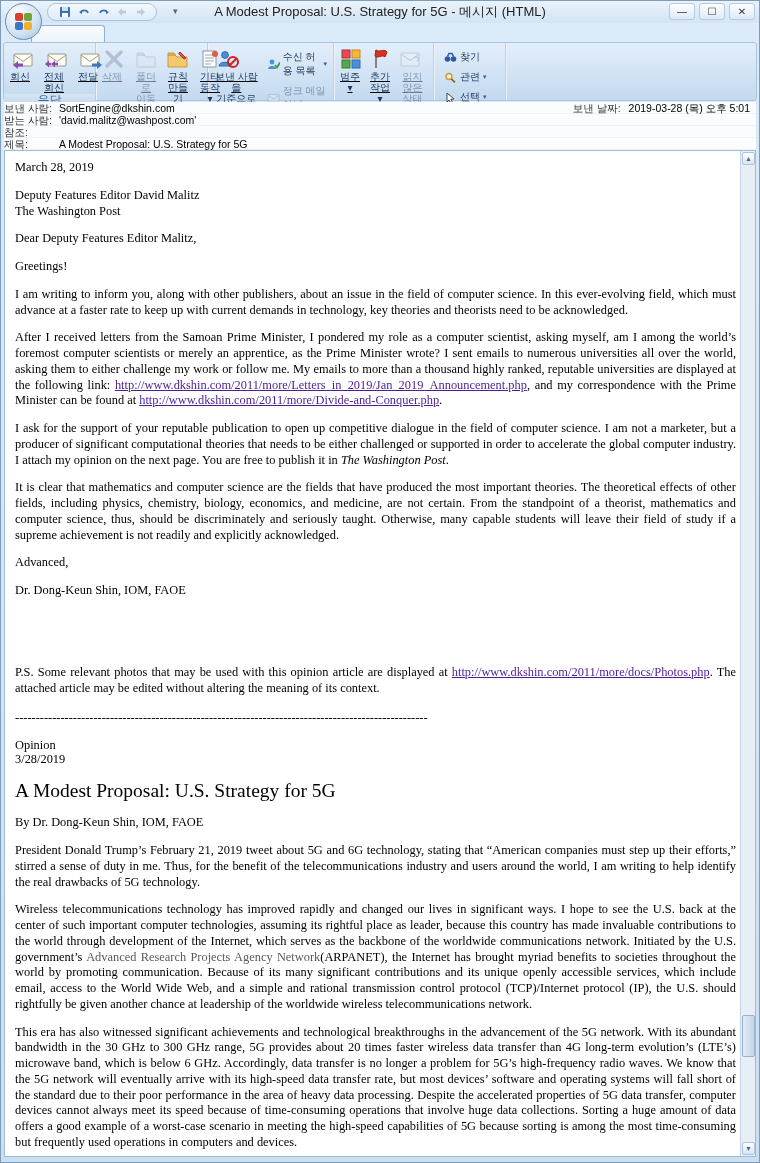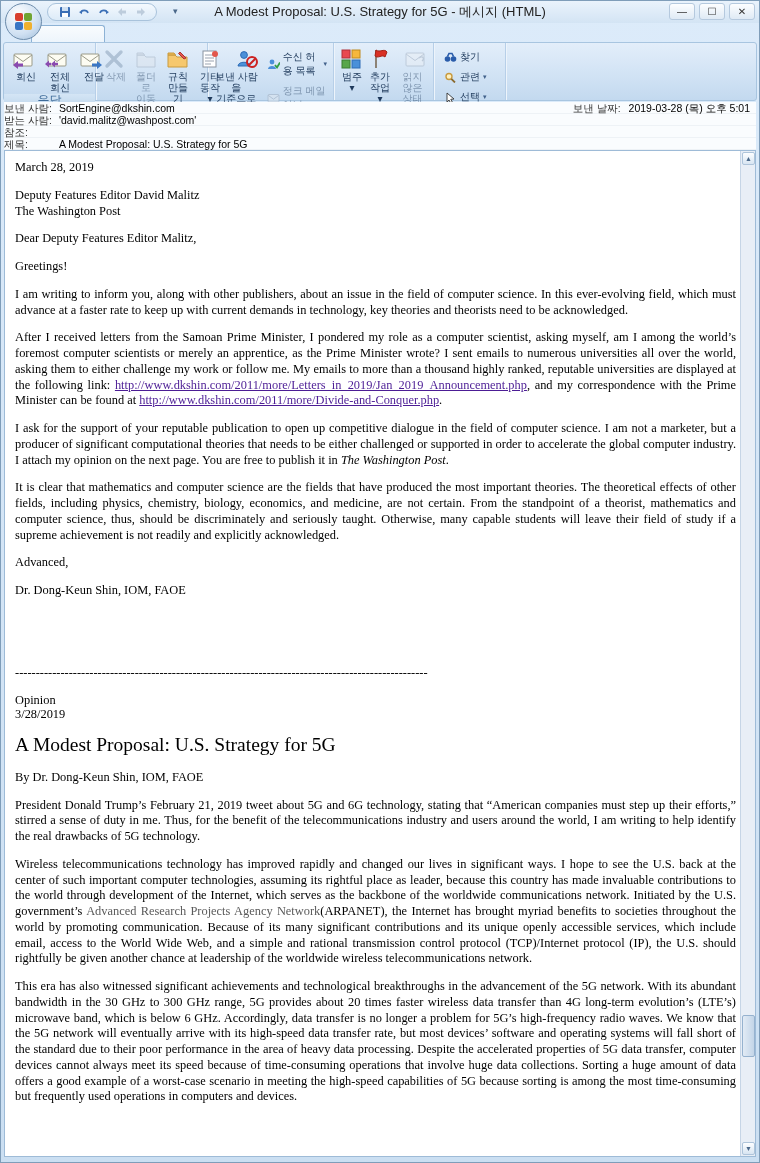--- a/index.html
+++ b/index.html
@@ -28,22 +28,22 @@
   
   .tabrow { position:absolute; top:22px; left:0; right:0; height:20px; }
   .tab-active { position:absolute; left:30px; top:2px; height:18px; padding:15px 12px; font-size:16px; color:#15428b;
     background:linear-gradient(#f9fcfe,#e3eefa); border:1px solid #8db2d5; border-bottom:none; border-radius:3px 3px 0 0; line-height:17px; }
   .ribbon { position:absolute; top:41px; left:2px; right:2px; height:59px;
     background:linear-gradient(#e3eefa,#d0e2f4 60%,#c3d9ef); border:1px solid #a8c5e0; border-radius:3px; display:flex; }
   .rgroup { position:relative; height:100%; border-right:1px solid #b7cfe8; box-shadow:1px 0 0 #edf4fb; display:flex; flex-direction:column; }
   .rgroup-content { flex:1; display:flex; align-items:stretch; padding:2px 2px 0 2px; }
   .rgroup-label { height:13px; font-size:12px; color:#3e6b99; text-align:center; line-height:13px;
     background:linear-gradient(#d4e5f5,#c0d7ec); position:relative; }
-  .lgbtn { display:flex; flex-direction:column; align-items:flex-end; justify-content:flex-start; padding:2px 3px 0 3px;
-    border-radius:3px; border:1px solid transparent; }
+  .lgbtn { display:flex; flex-direction:column; align-items:flex-start; justify-content:flex-start; padding:2px 3px 0 3px;
+    border-radius:3px; border:1px solid transparent;text-decoration:underline; }
   .lgbtn .lbl { font-size:10px; line-height:11px; color:#1e395b; text-align:center; white-space:pre-line; margin-top:1px; }
   .smcol { display:flex; flex-direction:column; justify-content:flex-start; gap:2px; padding-top:3px; }
   .smbtn { display:flex; align-items:center; gap:3px; font-size:10px; color:#1e395b; padding:1px 3px; border-radius:2px; border:1px solid transparent; }
   .disabled { opacity:.45; }
   .caret { font-size:7px; color:#41618a; }
   .help-btn { position:absolute; right:6px; top:44px; width:15px; height:15px; border-radius:50%;
     background:radial-gradient(circle at 35% 30%, #7db6ee, #2f6cb5); color:#fff; font-size:10px; font-weight:bold; text-align:center; line-height:15px; }
 
   
   .mailheader { position:absolute; top:101px; left:3px; right:3px; height:47px; background:#fafcfe; font-size:10.5px; color:#000; }
@@ -371,20 +371,21 @@
       <p class="noj tight">Deputy Features Editor David Malitz</p>
       <p class="noj">The Washington Post</p>
       <p class="noj">Dear Deputy Features Editor Malitz,</p>
       <p class="noj">Greetings!</p>
       <p>I am writing to inform you, along with other publishers, about an issue in the field of computer science. In this ever-evolving field, which must advance at a faster rate to keep up with current demands in technology, key theories and theorists need to be acknowledged.</p>
       <p><span>After I received letters from the Samoan Prime Minister, I pondered my role as a computer scientist, asking myself, am I among the world’s foremost computer scientists or merely an apprentice, as the Prime Minister wrote? I sent emails to numerous universities all over the world, asking them to either challenge my work or follow me. My emails to more than a thousand highly ranked, reputable universities are displayed at the following link: </span><a class="bodylink" href="#">http://www.dkshin.com/2011/more/Letters_in_2019/Jan_2019_Announcement.php</a><span>, and my correspondence with the Prime Minister can be found at </span><a class="bodylink" href="#">http://www.dkshin.com/2011/more/Divide-and-Conquer.php</a><span>.</span></p>
       <p><span>I ask for the support of your reputable publication to open up competitive dialogue in the field of computer science. I am not a marketer, but a producer of significant computational theories that needs to be either challenged or supported in order to accelerate the global computer industry. I attach my opinion on the next page. You are free to publish it in </span><span class="italic">The Washington Post</span><span>.</span></p>
       <p>It is clear that mathematics and computer science are the fields that have produced the most important theories. The theoretical effects of other fields, including physics, chemistry, biology, economics, and medicine, are not certain. From the standpoint of a theorist, mathematics and computer science, thus, should be discriminately and seriously taught. Otherwise, many capable students will leave their field of study if a supreme achievement is not readily and explicitly acknowledged.</p>
       <p class="noj">Advanced,</p>
       <p class="noj" style="margin-bottom:66px">Dr. Dong-Keun Shin, IOM, FAOE</p>
+      <p><span>P.S. Some relevant photos that may be used with this opinion article are displayed at </span><a class="bodylink" href="#">http://www.dkshin.com/2011/more/docs/Photos.php</a><span>. The attached article may be edited without altering the meaning of its context.</span></p>
       <p class="divider" style="margin-top:14px">----------------------------------------------------------------------------------------------------</p>
       <p class="noj kicker"><span>Opinion</span><br><span>3/28/2019</span></p>
       <p class="art-title">A Modest Proposal: U.S. Strategy for 5G</p>
       <p class="art-byline">By Dr. Dong-Keun Shin, IOM, FAOE</p>
       <p>President Donald Trump’s February 21, 2019 tweet about 5G and 6G technology, stating that “American companies must step up their efforts,” stirred a sense of duty in me. Thus, for the benefit of the telecommunications industry and users around the world, I am writing to help identify the real drawbacks of 5G technology.</p>
       <p><span>Wireless telecommunications technology has improved rapidly and changed our lives in significant ways. I hope to see the U.S. back at the center of such important computer technologies, assuming its rightful place as leader, because this country has made invaluable contributions to the world through development of the Internet, which serves as the backbone of the worldwide communications network. Initiated by the U.S. government’s </span><span class="muted-phrase">Advanced Research Projects Agency Network</span><span>(ARPANET), the Internet has brought myriad benefits to societies throughout the world by promoting communication. Because of its many significant contributions and its unique openly accessible services, which include email, access to the World Wide Web, and a simple and rational transmission control protocol (TCP)/Internet protocol (IP), the U.S. should rightfully be given another chance at leadership of the worldwide wireless telecommunications network.</span></p>
       <p>This era has also witnessed significant achievements and technological breakthroughs in the advancement of the 5G network. With its abundant bandwidth in the 30 GHz to 300 GHz range, 5G provides about 20 times faster wireless data transfer than 4G long-term evolution’s (LTE’s) microwave band, which is below 6 GHz. Accordingly, data transfer is no longer a problem for 5G’s high-frequency radio waves. We know that the 5G network will eventually arrive with its high-speed data transfer rate, but most devices’ software and operating systems will fall short of the standard due to their poor performance in the area of heavy data processing. Despite the accelerated properties of 5G data transfer, computer devices cannot always meet its speed because of time-consuming operations that involve huge data collections. Sorting a huge amount of data offers a good example of a worst-case scenario in meeting the high-speed capabilities of 5G because sorting is among the most time-consuming but frequently used operations in computers and devices.</p>
 
     </div>
     <div class="bodyscroll">

